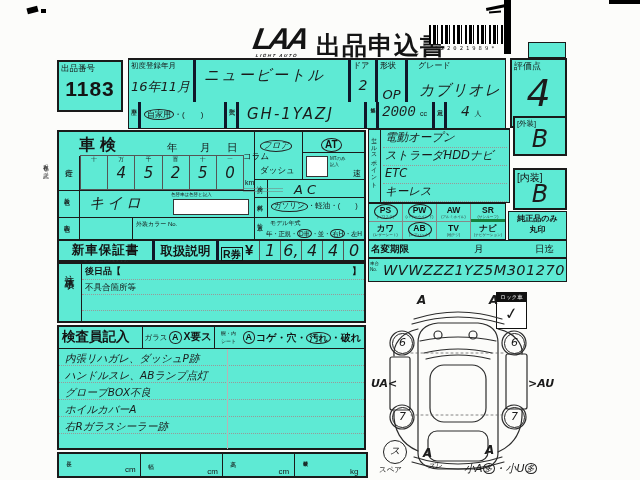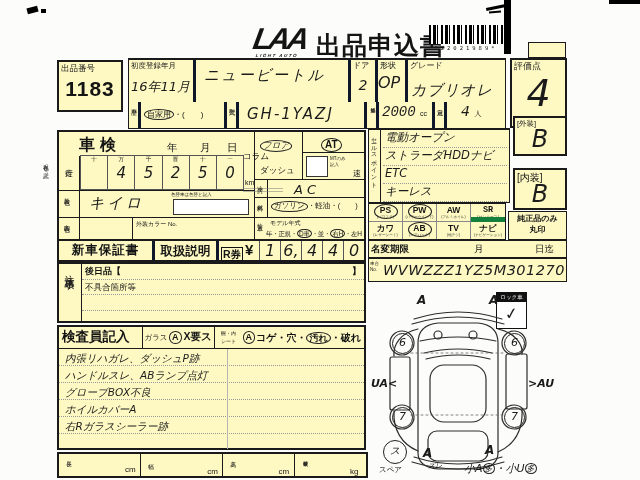--- a/index.html
+++ b/index.html
@@ -1,19 +1,19 @@
 <!DOCTYPE html>
 <html><head>
 <meta charset="utf-8">
 <style>
   html,body{margin:0;padding:0;background:#9a9a9a;}
   #sheet{position:relative;width:640px;height:480px;background:#fcfcfa;
          font-family:"Liberation Sans",sans-serif;color:#141414;overflow:hidden;}
   .abs{position:absolute;}
-  .bx{position:absolute;box-sizing:border-box;border:1.5px solid #1a1a1a;background:#fef9c3;}
+  .bx{position:absolute;box-sizing:border-box;border:1.5px solid #1a1a1a;background:#5eead4;}
   .b2{border-width:2px;}
   .ln{position:absolute;background:#1a1a1a;}
   .flex{display:flex;}
   .cell{box-sizing:border-box;border-right:3px solid #0f172a;position:relative;}
   .cell:last-child{border-right:none;}
   .lbl{font-size:8px;line-height:1.1;padding:2px 0 0 2px;}
   .vl{writing-mode:vertical-rl;text-orientation:upright;line-height:1;letter-spacing:1px;}
   .hw{font-family:"DejaVu Sans",sans-serif;font-style:italic;color:#1b1b1b;}
   .circ{display:inline-block;border:1.3px solid #222;border-radius:50%;padding:0 2px;line-height:1.15;}
   .pre{white-space:pre-line;}
@@ -69,23 +69,23 @@
     </div>
     <div class="cell" style="width:155px;">
       <div class="hw" style="font-size:15px;letter-spacing:2px;margin:6px 0 0 8px;">ニュービートル</div>
     </div>
     <div class="cell" style="width:27px;">
       <div class="lbl">ドア</div>
       <div class="hw" style="font-size:14px;text-align:center;margin-top:6px;">2</div>
     </div>
     <div class="cell" style="width:30px;">
       <div class="lbl">形状</div>
-      <div class="hw" style="font-size:16px;margin-top:2px;">OP</div>
-    </div>
-    <div class="cell" style="flex:1;overflow:visible;">
+      <div class="hw" style="font-size:13px;text-align:center;margin-top:16px;">OP</div>
+    </div>
+    <div class="cell" style="flex:1;overflow:visible;margin-left:8px;">
       <div class="lbl">グレード</div>
       <div class="hw" style="font-size:15px;letter-spacing:1px;margin:10px 0 0 3px;position:relative;z-index:3;">カブリオレ</div>
     </div>
   </div>
 
   <div class="bx flex" style="left:128px;top:102px;width:378px;height:27px;border-top:none;">
     <div class="cell" style="width:12px;">
       <div class="vl" style="font-size:6px;margin:2px 0 0 2px;">車歴</div>
     </div>
     <div class="cell" style="width:86px;font-size:8px;padding-top:7px;padding-left:3px;white-space:nowrap;">
@@ -146,21 +146,21 @@
     </div>
     <div class="eqcell" style="border-right:1px solid #888;border-bottom:1px solid #888;">
       <span class="ecirc"></span>
       <div class="el">PW</div>
       <div class="es">(パワーウインド)</div>
     </div>
     <div class="eqcell" style="border-right:1px solid #888;border-bottom:1px solid #888;">
       <div class="el">AW</div>
       <div class="es">(アルミホイル)</div>
     </div>
-    <div class="eqcell" style="border-bottom:5px solid #15803d;font-family:Liberation Mono, monospace;">
+    <div class="eqcell" style="border-bottom:3px solid #15803d;">
       <div class="el">SR</div>
       <div class="es">(サンルーフ)</div>
     </div>
     <div class="eqcell" style="border-right:1px solid #888;">
       <div class="el">カワ</div>
       <div class="es">(レザーシート)</div>
     </div>
     <div class="eqcell" style="border-right:1px solid #888;">
       <span class="ecirc"></span>
       <div class="el">AB</div>

